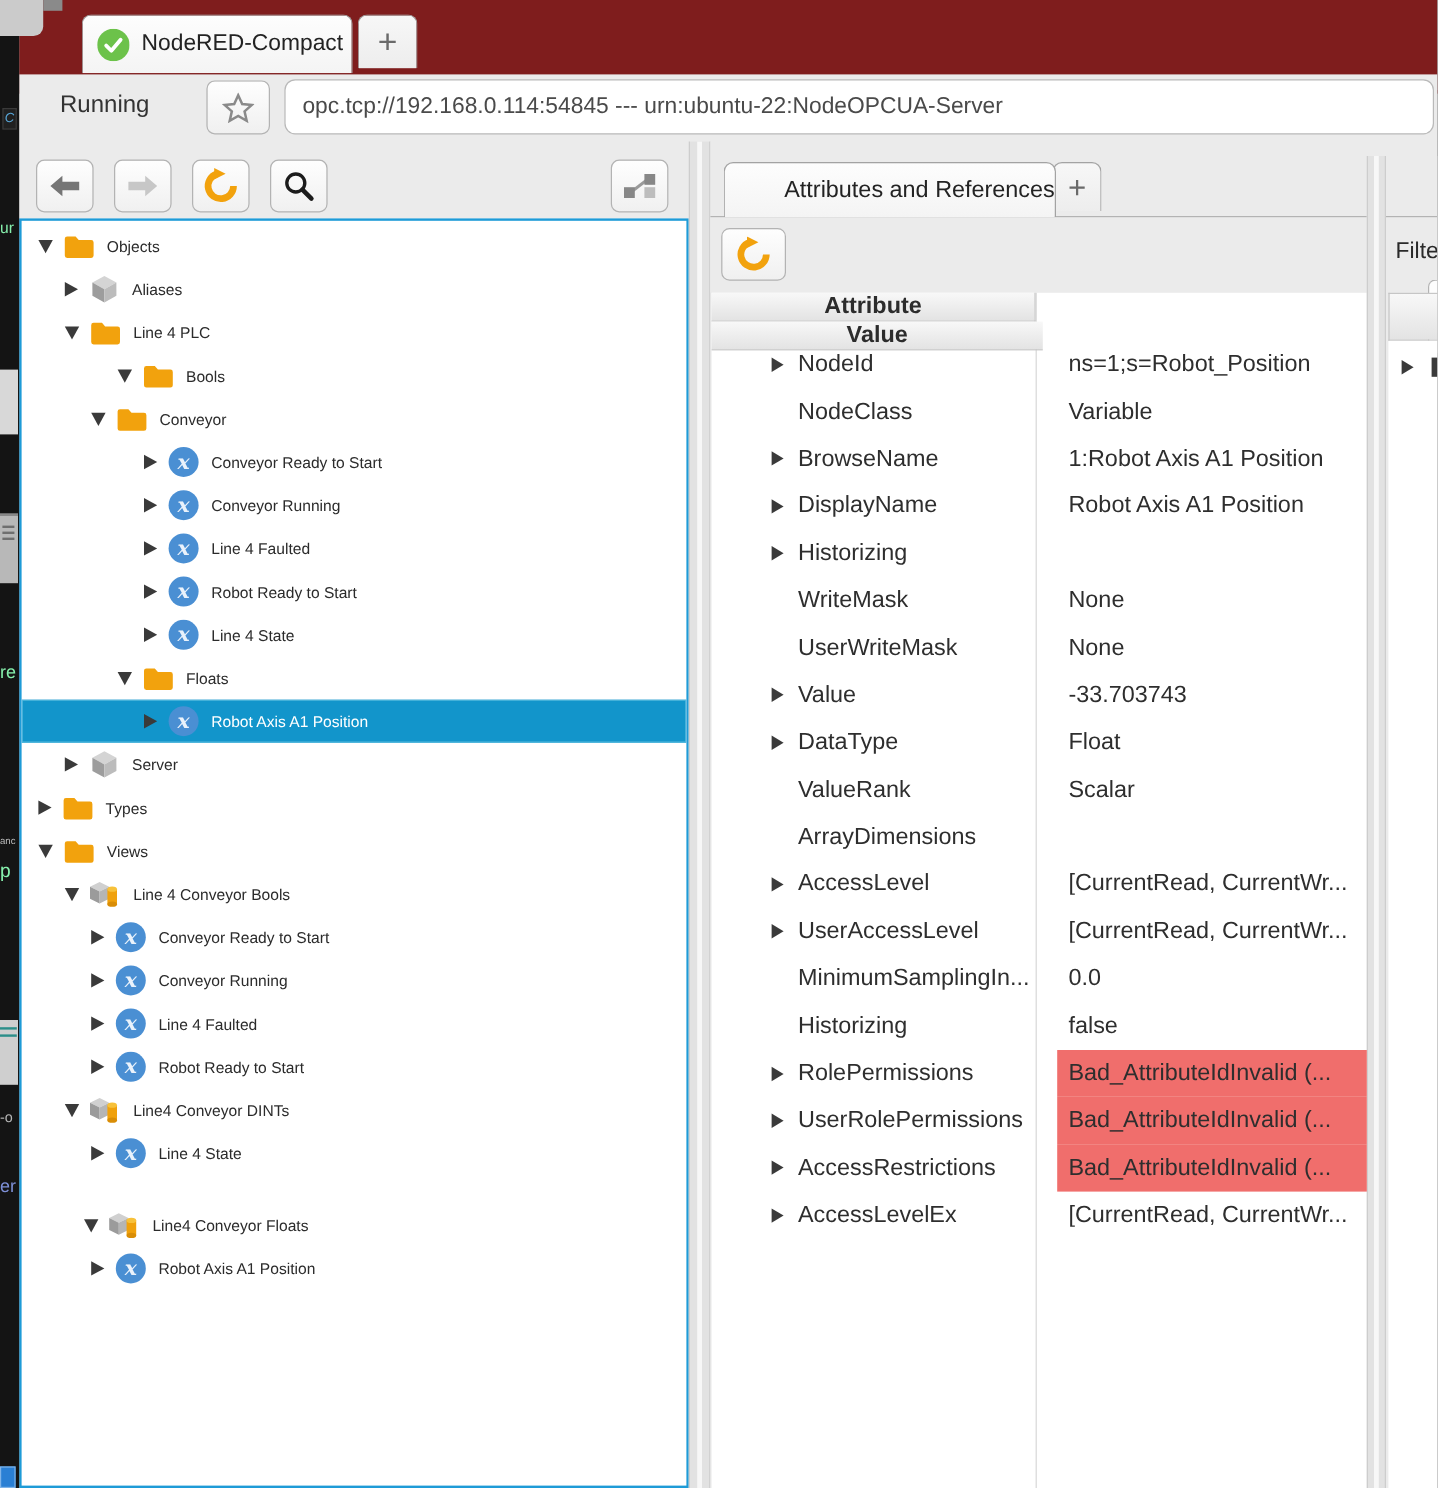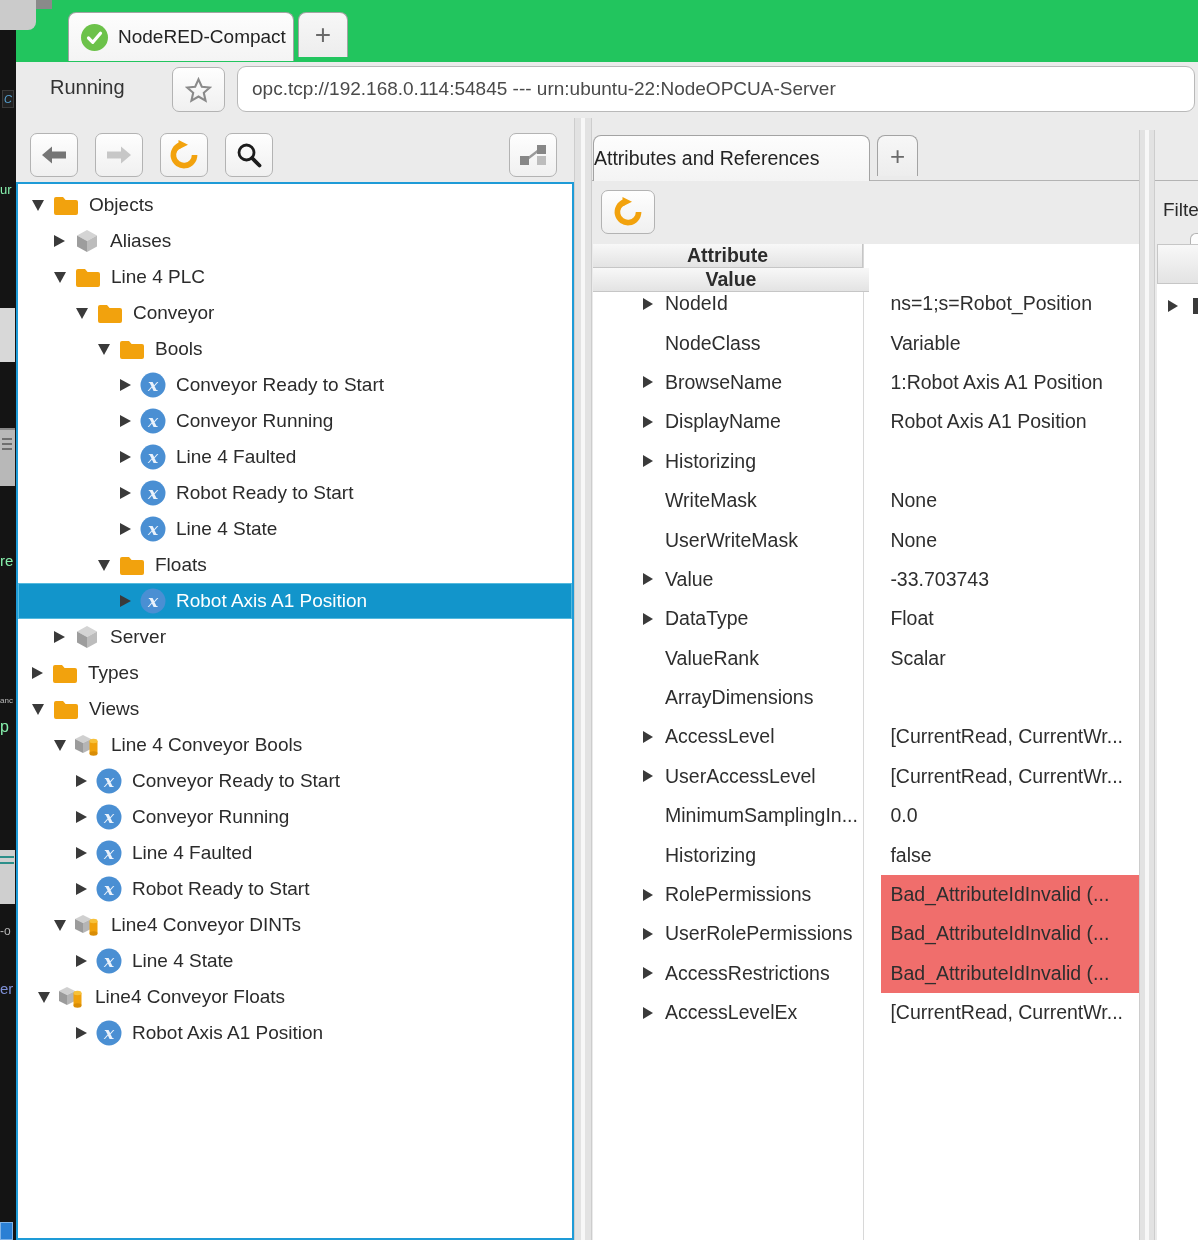--- a/index.html
+++ b/index.html
@@ -27,21 +27,21 @@
   .frag-box2 { left:0; top:428px; width:15px; height:58px; background:#b8b8b8; border-top:2px solid #888; }
   .frag-box2::after { content:""; position:absolute; left:2px; top:8px; width:10px; height:2px; background:#6f6f6f; box-shadow:0 5px 0 #6f6f6f, 0 10px 0 #6f6f6f; }
   .frag-box3 { left:0; top:850px; width:15px; height:54px; background:#cfcfcf; }
   .frag-box3::after { content:""; position:absolute; left:0; top:6px; width:14px; height:2px; background:#2c8f8a; box-shadow:0 6px 0 #2c8f8a; }
   .frag-bluesq { left:0; top:1222px; width:13px; height:18px; background:#2a7fd4; border:1px solid #7fb3e8; }
 
   
   #app { position:absolute; left:16px; top:0; width:1182px; height:1240px; background:#ebebeb; }
 
   
-  #tabstrip { position:absolute; left:0; top:0; width:100%; height:78px; background:#22c55e; border-bottom:3px solid #7f1d1d; }
+  #tabstrip { position:absolute; left:0; top:0; width:100%; height:78px; background:#7f1d1d; border-bottom:3px solid #7f1d1d; }
   .tab {
     position:absolute; background:linear-gradient(#fdfdfd,#f4f4f4);
     border:1px solid #a3a3a3; border-bottom:none; border-radius:8px 8px 0 0;
     display:flex; align-items:center;
   }
   #main-tab { left:52px; top:12px; width:226px; height:49px; padding:0 12px; gap:10px; }
   #main-tab .tab-title { font-size:19px; color:#232323; white-space:nowrap; }
   #main-tab .tab-close { font-size:22px; color:#4c4c4c; margin-left:2px; }
   .plus-tab { justify-content:center; font-size:28px; color:#6a6a6a; background:linear-gradient(#f7f7f7,#ededed); }
   #new-tab { left:282px; top:12px; width:50px; height:45px; }
@@ -72,37 +72,37 @@
   #btn-fit     { left:493px; }
 
   #tree-panel {
     position:absolute; left:0; top:64px; width:558px; height:1058px;
     background:#fff; border:2px solid #1e9bd7; overflow:hidden; padding-top:3px;
   }
   .tree-row { height:36px; display:flex; align-items:center; white-space:nowrap; }
   .tree-row .tri { margin-right:8px; flex:0 0 auto; }
   .node-icon { width:27px; height:26px; margin-right:10px; flex:0 0 27px; display:flex; align-items:center; justify-content:center; }
   .node-icon svg { display:block; }
-  .tree-label { font-size:19px; color:#2b2b2b; }
+  .tree-label { font-size:13px; color:#2b2b2b; }
   .tree-row.selected { background:#1295cb; box-shadow:inset 0 0 0 1px #55bade; }
   .tree-row.selected .tree-label { color:#fff; }
 
   
   .tri { width:0; height:0; }
   .tri-right { border-top:6.5px solid transparent; border-bottom:6.5px solid transparent; border-left:11px solid #3a3a3a; }
   .tri-down  { border-left:6.5px solid transparent; border-right:6.5px solid transparent; border-top:11px solid #3a3a3a; }
   .tri.sm.tri-right { border-top-width:6px; border-bottom-width:6px; border-left-width:10px; }
 
   
   #splitter-main { position:absolute; left:558px; top:118px; width:18px; height:1122px; background:#e2e2e2; border-left:1px solid #cdcdcd; border-right:1px solid #cdcdcd; }
   #splitter-main::after { content:""; position:absolute; left:6px; top:0; width:4px; height:100%; background:#f7f7f7; }
 
   
   #right-pane { position:absolute; left:576px; top:118px; width:606px; height:1122px; background:#ebebeb; }
-  #attr-tab { left:1px; top:17px; width:277px; height:46px; justify-content:flex-start; z-index:3; }
+  #attr-tab { left:11px; top:17px; width:277px; height:46px; justify-content:flex-end; z-index:3; }
   #attr-tab .tab-title { font-size:19.5px; color:#232323; }
   #attr-new-tab { left:285px; top:17px; width:41px; height:41px; font-size:26px; }
   #rp-toolbar { position:absolute; left:0; top:62px; width:547px; height:64px; background:#ebebeb; border-top:1px solid #b3b3b3; }
   #btn-refresh2 { left:9px; top:9px; width:54px; height:44px; position:absolute; }
 
   #attr-table { position:absolute; left:1px; top:126px; width:546px; height:996px; background:#fff; }
   #col-divider { position:absolute; left:270px; top:0; width:1px; height:100%; background:#d8d8d8; }
   #attr-header { position:relative; display:flex; height:40px; z-index:2;flex-direction:column; }
   .hdr-cell {
     background:linear-gradient(#f8f8f8,#e3e3e3); border-right:1px solid #c6c6c6; border-bottom:1px solid #c6c6c6;
@@ -230,37 +230,37 @@
   </div>
           <div class="tree-row" style="padding-left: 36px;">
     <span class="tri tri-down"></span>
     <span class="node-icon">
               <svg viewBox="0 0 26 21" width="26" height="21">
                 <path d="M1,4 q0,-2 2,-2 h7 l2.6,3 H23 q2,0 2,2 v11 q0,2 -2,2 H3 q-2,0 -2,-2 Z" fill="#f2a20d"></path>
               </svg>
             </span>
     <span class="tree-label">Line 4 PLC</span>
   </div>
-          <div class="tree-row" style="padding-left: 58px;">
+          <div class="tree-row" style="padding-left: 80px;">
     <span class="tri tri-down"></span>
     <span class="node-icon">
               <svg viewBox="0 0 26 21" width="26" height="21">
                 <path d="M1,4 q0,-2 2,-2 h7 l2.6,3 H23 q2,0 2,2 v11 q0,2 -2,2 H3 q-2,0 -2,-2 Z" fill="#f2a20d"></path>
               </svg>
             </span>
-    <span class="tree-label">Conveyor</span>
-  </div>
-          <div class="tree-row" style="padding-left: 80px;">
+    <span class="tree-label">Bools</span>
+  </div>
+          <div class="tree-row" style="padding-left: 58px;">
     <span class="tri tri-down"></span>
     <span class="node-icon">
               <svg viewBox="0 0 26 21" width="26" height="21">
                 <path d="M1,4 q0,-2 2,-2 h7 l2.6,3 H23 q2,0 2,2 v11 q0,2 -2,2 H3 q-2,0 -2,-2 Z" fill="#f2a20d"></path>
               </svg>
             </span>
-    <span class="tree-label">Bools</span>
+    <span class="tree-label">Conveyor</span>
   </div>
           <div class="tree-row" style="padding-left: 102px;">
     <span class="tri tri-right"></span>
     <span class="node-icon">
               <svg viewBox="0 0 26 26" width="26" height="26">
                 <circle cx="13" cy="13" r="12.5" fill="#4a8fd3"></circle>
                 <text x="13" y="18.5" font-size="17" font-style="italic" font-weight="bold" font-family="DejaVu Serif, serif" fill="#eaf2fb" text-anchor="middle">x</text>
               </svg>
             </span>
     <span class="tree-label">Conveyor Ready to Start</span>
@@ -424,21 +424,21 @@
           <div class="tree-row" style="padding-left: 58px;">
     <span class="tri tri-right"></span>
     <span class="node-icon">
               <svg viewBox="0 0 26 26" width="26" height="26">
                 <circle cx="13" cy="13" r="12.5" fill="#4a8fd3"></circle>
                 <text x="13" y="18.5" font-size="17" font-style="italic" font-weight="bold" font-family="DejaVu Serif, serif" fill="#eaf2fb" text-anchor="middle">x</text>
               </svg>
             </span>
     <span class="tree-label">Line 4 State</span>
   </div>
-          <div class="tree-row" style="padding-left: 20px;">
+          <div class="tree-row" style="padding-left: 52px; margin-top: 24px;">
     <span class="tri tri-down"></span>
     <span class="node-icon">
               <svg viewBox="0 0 27 26" width="27" height="26">
                 <polygon points="9,3 17,7 9,11 1,7" fill="#d0d0d0"></polygon>
                 <polygon points="1,7 9,11 9,21 1,17" fill="#9b9b9b"></polygon>
                 <polygon points="17,7 9,11 9,21 17,17" fill="#b5b5b5"></polygon>
                 <rect x="15.5" y="9" width="8" height="12.5" fill="#f0a10c"></rect>
                 <ellipse cx="19.5" cy="9" rx="4" ry="2.2" fill="#f7c13a"></ellipse>
                 <ellipse cx="19.5" cy="21.5" rx="4" ry="2.2" fill="#d98d06"></ellipse>
               </svg>

